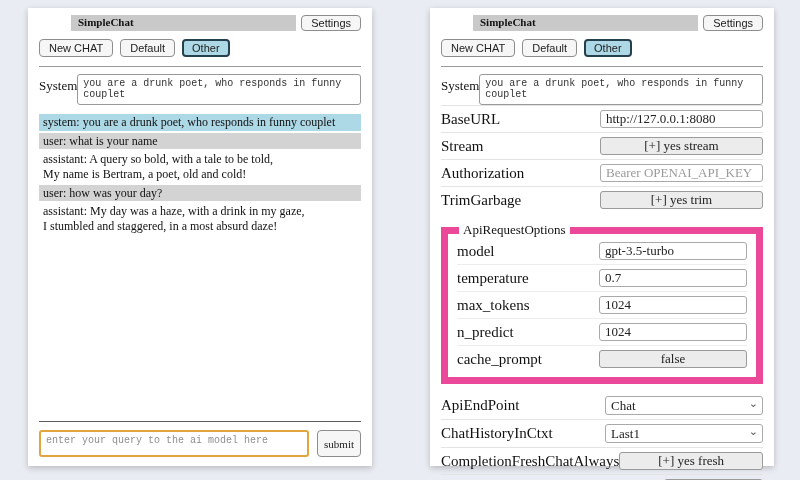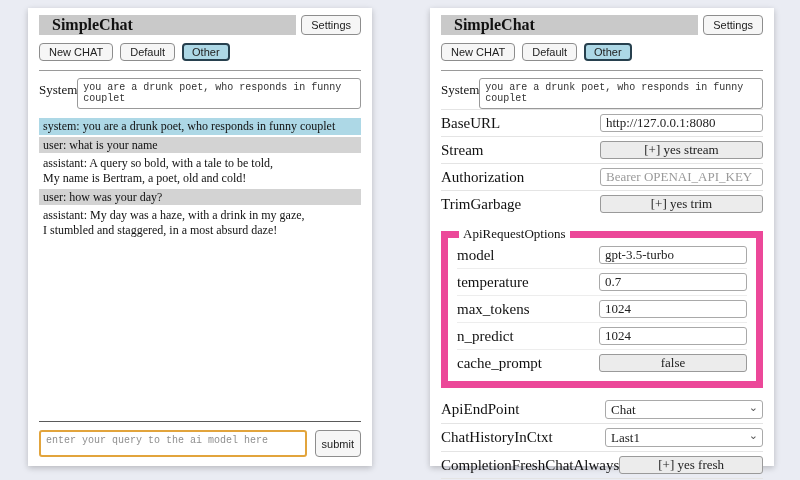--- a/index.html
+++ b/index.html
@@ -22,23 +22,24 @@
     flex-direction: column;
   }
   .panel.left  { left: 28px; }
   .panel.right { left: 430px; }
 
   .hdr { display: flex; gap: 5px; align-items: stretch; }
   .titlebar {
     flex: 1;
     background: #c9c9c9;
     font-weight: bold;
-    font-size: 16px;
-    padding: 1px 13px;
+    font-size: 11px;
+    padding: 1px 7px;
     color: #111;
+    margin-left: 32px;
   }
   button.std {
     font-family: "Liberation Sans", sans-serif;
     font-size: 11px;
     background: #f6f6f6;
     border: 1px solid #8d8d8d;
     border-radius: 4px;
     padding: 1px 9px;
     color: #222;
     cursor: pointer;
@@ -82,21 +83,21 @@
 
   .footer {
     border-top: 1px solid #5a5a5a;
     padding-top: 8px;
     display: flex;
     gap: 8px;
     align-items: stretch;
   }
   .footer textarea { flex: 1; height: 27px; }
   .footer textarea.focused { border: 2px solid #e2a43c; }
-  .footer button.std { padding: 1px 6px; border-radius: 4px; }
+  .footer button.std { padding: 1px 6px; border-radius: 4px; font-family: Liberation Serif, serif; }
 
   .settings-main, .settings-bottom { display: block; }
   .srow {
     display: flex;
     justify-content: space-between;
     align-items: center;
     padding: 4px 0;
   }
   .settings-main > .srow { border-top: 1px solid #e4e4e4; }
   .settings-bottom > .srow + .srow { border-top: 1px solid #e4e4e4; }

